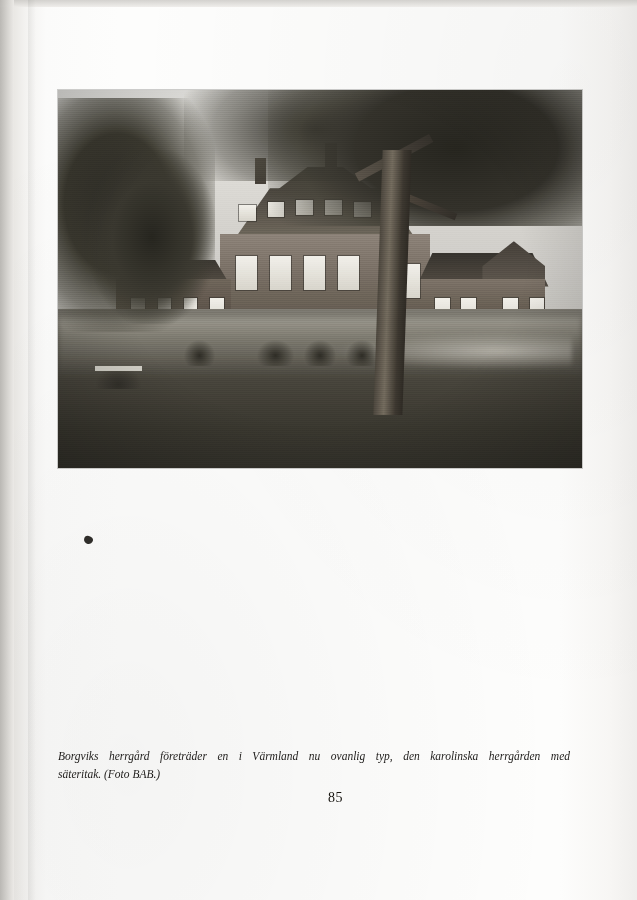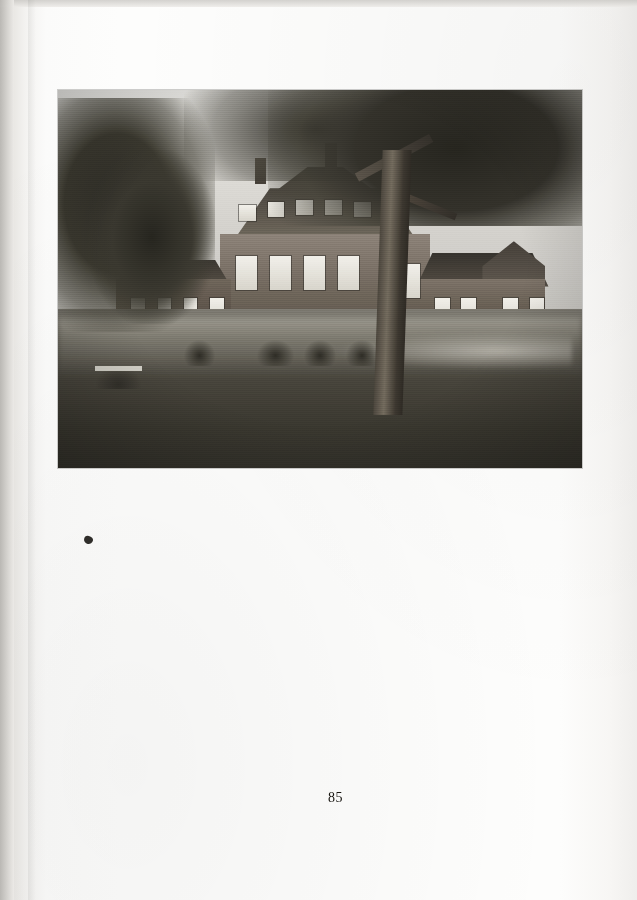--- a/index.html
+++ b/index.html
@@ -328,18 +328,22 @@
       <div class="tree-left"></div>
       <div class="tree-left2"></div>
 
       <div class="grain"></div>
       <div class="vignette"></div>
     </div>
   </figure>
 
   <div id="speck"></div>
 
+  <figcaption id="caption">
+    <span class="line l1">Borgviks herrgård företräder en i Värmland nu ovanlig typ, den karolinska herrgården med</span>
+    <span class="line">säteritak. (Foto BAB.)</span>
+  </figcaption>
 
   <div id="page-number">
     <span>85</span>
   </div>
 
 </div>
 
 </body></html>

